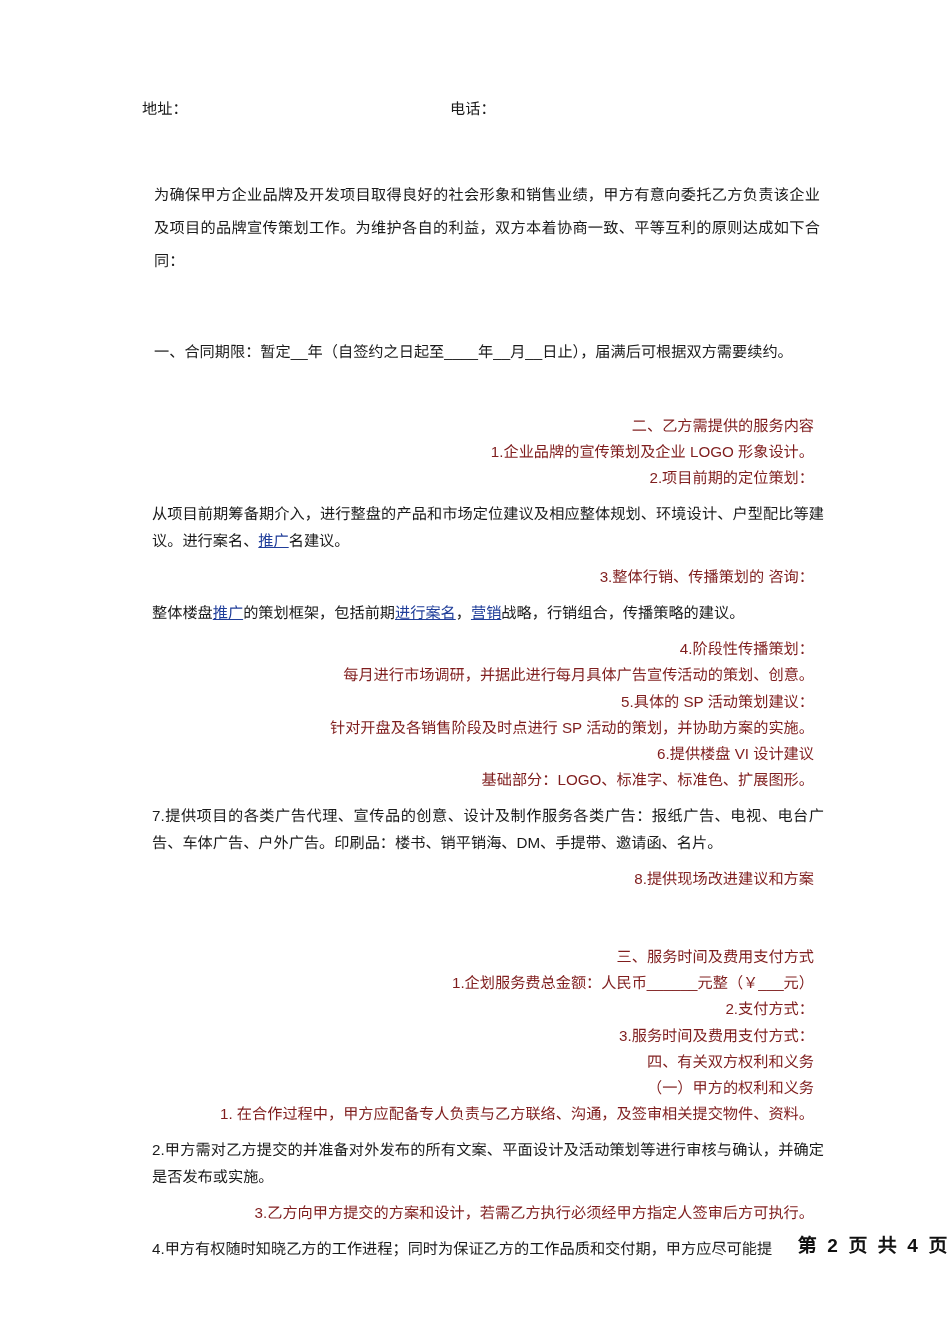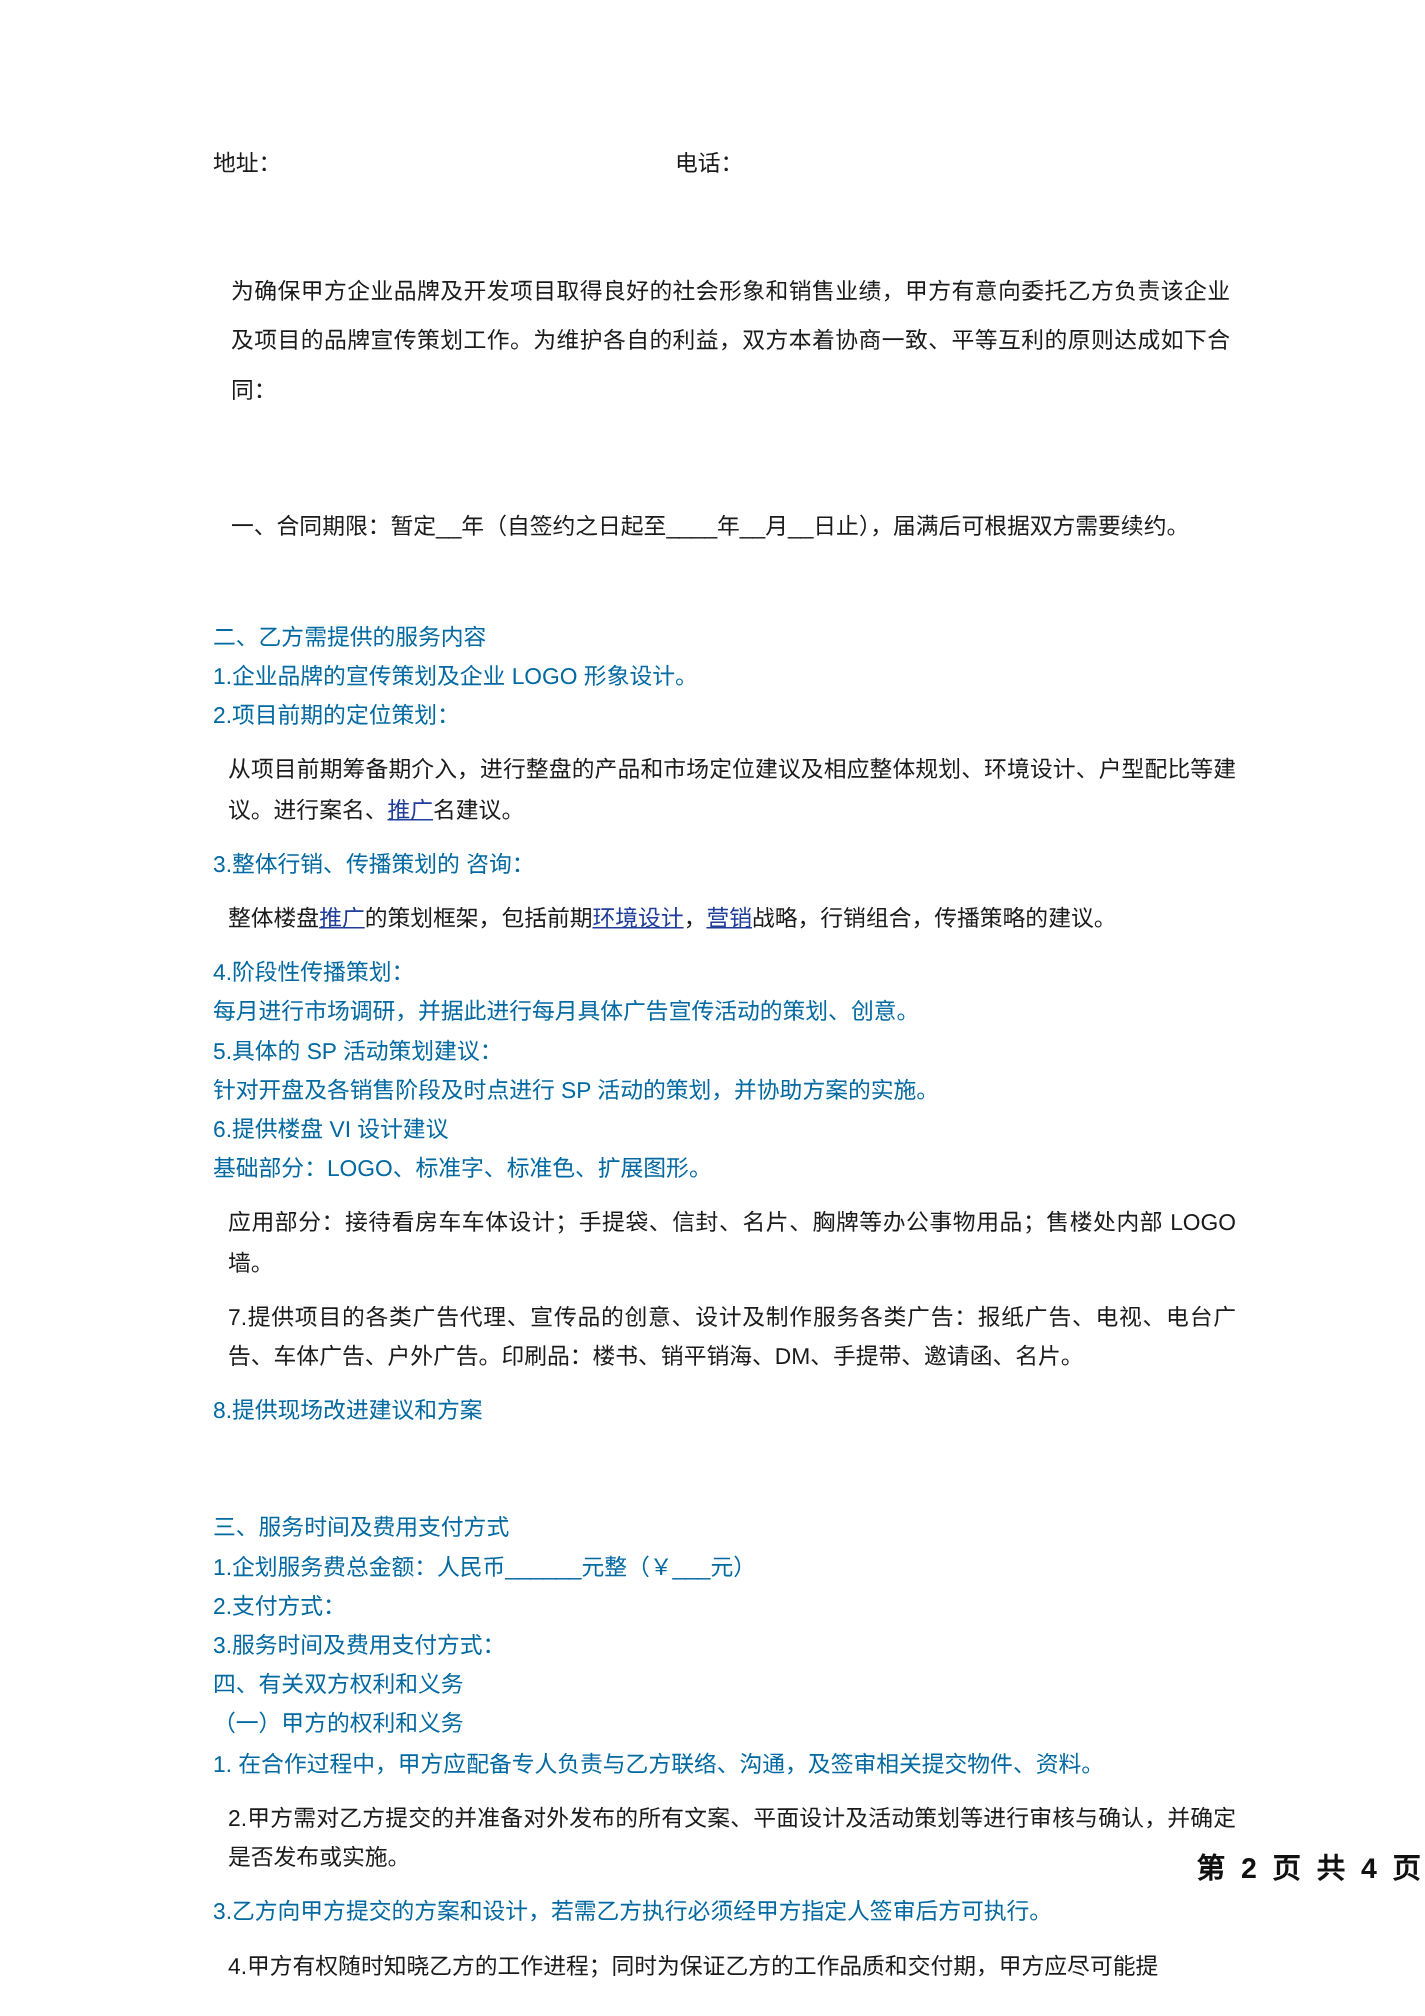--- a/index.html
+++ b/index.html
@@ -43,25 +43,26 @@
     color: #1a1a1a;
     line-height: 33.2px;
     margin: 12px;
     text-align: justify;
     text-justify: inter-ideograph;
     width: 666px;
   }
   
   .body-line {
     font-size: 15.2px;
-    color: #0369a1;
+    color: #7f1d1d;
     line-height: 26.2px;
     margin: 0;
     width: 672px;
     white-space: normal;
+    text-align: right;
   }
   .wrapline {
     font-size: 15.2px;
     color: #1a1a1a;
     line-height: 26.2px;
     margin: 10px;
     width: 672px;
     text-align: justify;
     text-justify: inter-ideograph;
   }
@@ -104,28 +105,27 @@
 
     <p class="para-loose">一、合同期限：暂定__年（自签约之日起至____年__月__日止），届满后可根据双方需要续约。</p>
 
     <div class="spacer-md"></div>
 
     <p class="body-line">二、乙方需提供的服务内容</p>
     <p class="body-line">1.企业品牌的宣传策划及企业 LOGO 形象设计。</p>
     <p class="body-line">2.项目前期的定位策划：</p>
     <p class="wrapline"><span>从项目前期筹备期介入，进行整盘的产品和市场定位建议及相应整体规划、环境设计、户型配比等建议。进行案名、</span><span class="doclink">推广</span><span>名建议。</span></p>
     <p class="body-line">3.整体行销、传播策划的 咨询：</p>
-    <p class="wrapline"><span>整体楼盘</span><span class="doclink">推广</span><span>的策划框架，包括前期</span><span class="doclink">环境设计</span><span>，</span><span class="doclink">营销</span><span>战略，行销组合，传播策略的建议。</span></p>
+    <p class="wrapline"><span>整体楼盘</span><span class="doclink">推广</span><span>的策划框架，包括前期</span><span class="doclink">进行案名</span><span>，</span><span class="doclink">营销</span><span>战略，行销组合，传播策略的建议。</span></p>
     <p class="body-line">4.阶段性传播策划：</p>
     <p class="body-line">每月进行市场调研，并据此进行每月具体广告宣传活动的策划、创意。</p>
     <p class="body-line">5.具体的 SP 活动策划建议：</p>
     <p class="body-line">针对开盘及各销售阶段及时点进行 SP 活动的策划，并协助方案的实施。</p>
     <p class="body-line">6.提供楼盘 VI 设计建议</p>
     <p class="body-line">基础部分：LOGO、标准字、标准色、扩展图形。</p>
-    <p class="wrapline">应用部分：接待看房车车体设计；手提袋、信封、名片、胸牌等办公事物用品；售楼处内部 LOGO 墙。</p>
     <p class="wrapline">7.提供项目的各类广告代理、宣传品的创意、设计及制作服务各类广告：报纸广告、电视、电台广告、车体广告、户外广告。印刷品：楼书、销平销海、DM、手提带、邀请函、名片。</p>
     <p class="body-line">8.提供现场改进建议和方案</p>
 
     <div class="spacer-xl"></div>
 
     <p class="body-line">三、服务时间及费用支付方式</p>
     <p class="body-line">1.企划服务费总金额：人民币______元整（￥___元）</p>
     <p class="body-line">2.支付方式：</p>
     <p class="body-line">3.服务时间及费用支付方式：</p>
 

